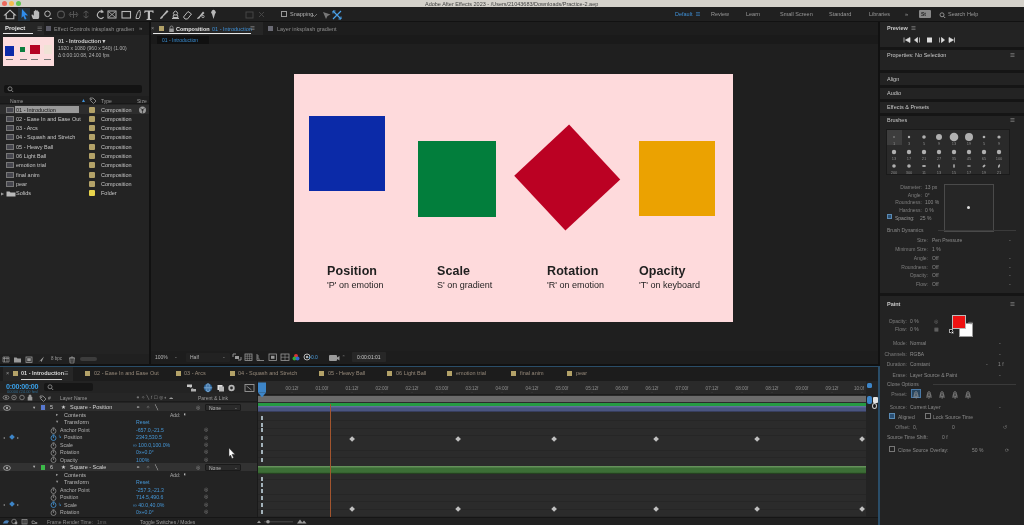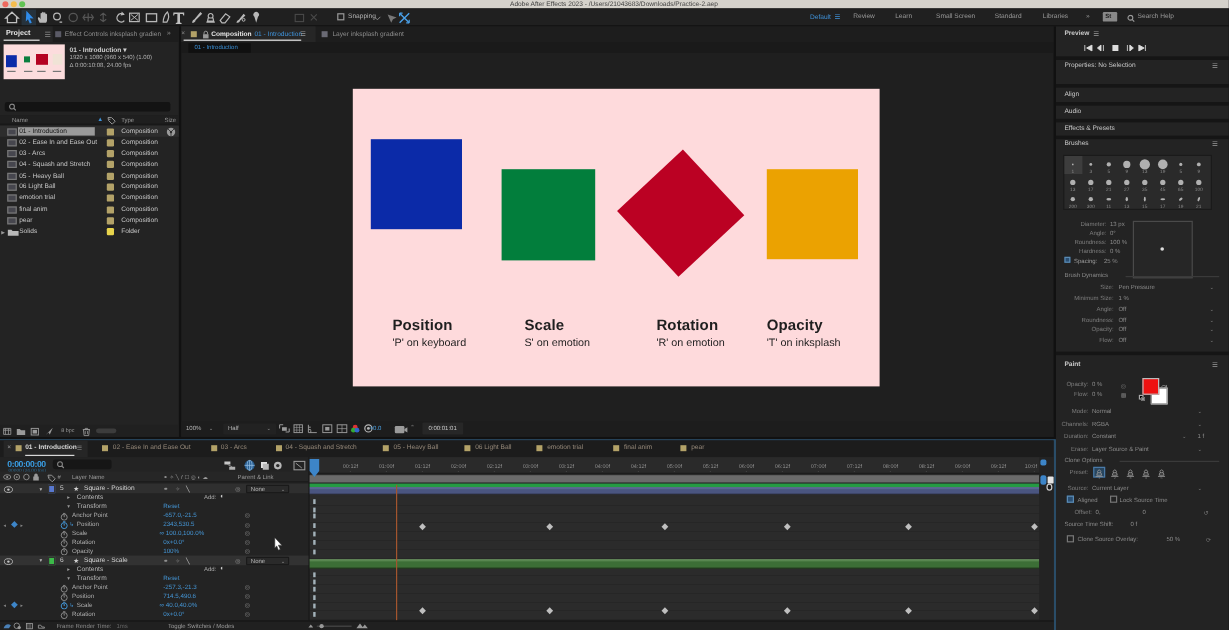--- a/index.html
+++ b/index.html
@@ -238,27 +238,27 @@
 <div class="abs" style="left:151px;top:35px;width:727px;height:9px;background:#1a1a1a;"></div>
 <div class="abs" style="left:157px;top:36px;width:52px;height:7.5px;background:#101010;"></div>
 <div class="txt" style="left:162px;top:37px;font-size:5px;color:#3a8ed4;">01 - Introduction</div>
 
 <div class="abs" style="left:294px;top:74px;width:439px;height:248px;background:#fedadc;"></div>
 <div class="abs" style="left:309px;top:116px;width:76px;height:75px;background:#0b2aa8;"></div>
 <div class="abs" style="left:418px;top:141px;width:78px;height:76px;background:#027e3c;"></div>
 <div class="abs" style="left:529.5px;top:139.7px;width:74.5px;height:74.5px;background:#bb0123;transform:rotate(47deg);"></div>
 <div class="abs" style="left:639px;top:141px;width:76px;height:75px;background:#eba201;"></div>
 <div class="txt" style="left:327px;top:264px;font-size:12.5px;color:#1f1f1f;font-weight:bold;letter-spacing:0.1px;">Position</div>
-<div class="txt" style="left:327px;top:280px;font-size:9px;color:#1f1f1f;">'P' on keyboard</div>
+<div class="txt" style="left:327px;top:280px;font-size:9px;color:#1f1f1f;">'P' on emotion</div>
 <div class="txt" style="left:437px;top:264px;font-size:12.5px;color:#1f1f1f;font-weight:bold;letter-spacing:0.1px;">Scale</div>
-<div class="txt" style="left:437px;top:280px;font-size:9px;color:#1f1f1f;">S' on emotion</div>
+<div class="txt" style="left:437px;top:280px;font-size:9px;color:#1f1f1f;">S' on gradient</div>
 <div class="txt" style="left:547px;top:264px;font-size:12.5px;color:#1f1f1f;font-weight:bold;letter-spacing:0.1px;">Rotation</div>
 <div class="txt" style="left:547px;top:280px;font-size:9px;color:#1f1f1f;">'R' on emotion</div>
 <div class="txt" style="left:639px;top:264px;font-size:12.5px;color:#1f1f1f;font-weight:bold;letter-spacing:0.1px;">Opacity</div>
-<div class="txt" style="left:639px;top:280px;font-size:9px;color:#1f1f1f;">'T' on inksplash</div>
+<div class="txt" style="left:639px;top:280px;font-size:9px;color:#1f1f1f;">'T' on keyboard</div>
 
 <div class="abs" style="left:151px;top:351px;width:727px;height:13px;background:#1d1d1d;"></div>
 <div class="txt" style="left:155px;top:354px;font-size:5px;color:#b5b5b5;">100%</div>
 <div class="txt" style="left:174px;top:354px;font-size:4.5px;color:#888;">⌄</div>
 <div class="abs" style="left:186px;top:352.5px;width:44px;height:9px;background:#222;border-radius:1px;"></div>
 <div class="txt" style="left:190px;top:354px;font-size:5px;color:#b5b5b5;">Half</div>
 <div class="txt" style="left:222px;top:354px;font-size:4.5px;color:#888;">⌄</div>
 <svg class="abs" style="left:232px;top:352px;" width="90" height="10" viewBox="0 0 90 10">
   <path d="M1 2 h3 M1 2 v3 M9 8 h-3 M9 8 v-3" stroke="#9a9a9a" stroke-width="0.9" fill="none"></path>
       <rect x="3" y="4" width="4" height="3" fill="#9a9a9a"></rect>

